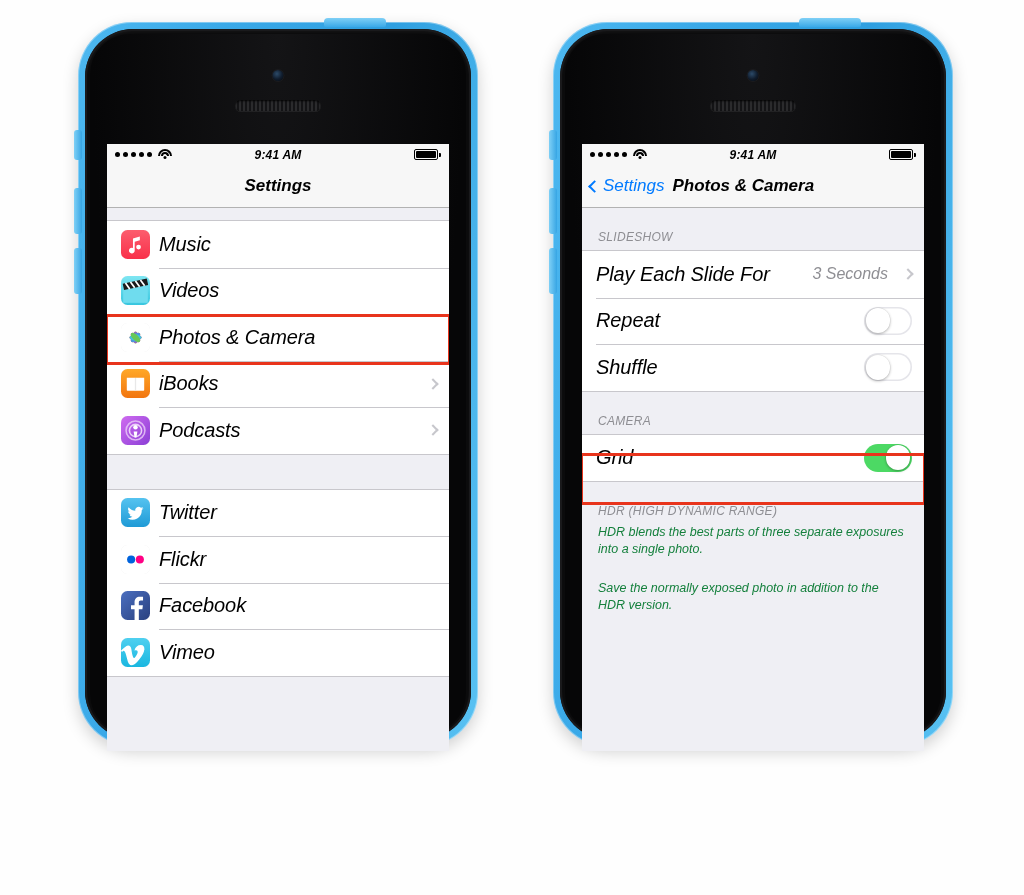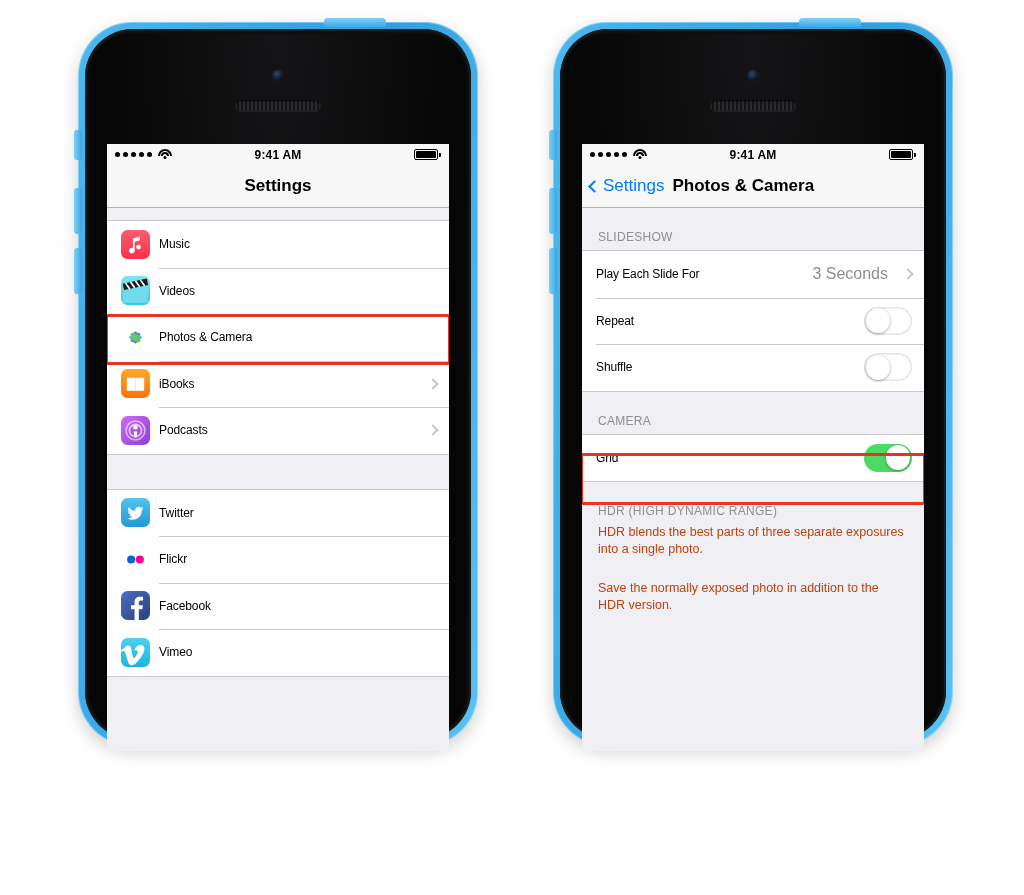--- a/index.html
+++ b/index.html
@@ -5,21 +5,21 @@
   * { box-sizing: border-box; margin: 0; padding: 0; }
   html, body {
     width: 1024px; height: 895px;
     background: #ffffff;
     font-family: "Liberation Sans", sans-serif;
     overflow: hidden;
   }
   .stage { position: relative; width: 1024px; height: 895px; background: #fefefe; }
 
   
-  .phone { position: absolute; top: 22px; width: 400px; height: 724px; }
+  .phone { position: absolute; top: 22px; width: 400px; height: 724px; font-style: italic; }
   .phone.left  { left: 78px; }
   .phone.right { left: 553px; }
 
   .shell {
     position: absolute; inset: 0;
     border-radius: 54px;
     background: linear-gradient(100deg,#4db8f0 0%, #3aa9e8 28%, #2f9fe0 60%, #59c2f3 100%);
     box-shadow: 0 6px 16px rgba(0,0,0,.18), inset 0 0 0 1px rgba(255,255,255,.35);
   }
   .shell-inner {
@@ -136,30 +136,30 @@
   .group { background: #fff; border-top: 1px solid #c8c7cc; border-bottom: 1px solid #c8c7cc; }
   .row {
     display: flex; align-items: center;
     height: 46.5px; padding-left: 14px; padding-right: 12px;
     background: #fff; position: relative;
   }
   .row + .row::before {
     content: ""; position: absolute; left: 52px; right: 0; top: 0; height: 1px; background: #c8c7cc;
   }
   .row.plain + .row.plain::before { left: 14px; }
-  .label { font-size: 12px; letter-spacing: -.1px; }
+  .label { font-size: 20px; letter-spacing: -.1px; }
   .row .right { margin-left: auto; display: flex; align-items: center; gap: 16px; }
   .value { color: #8e8e93; font-size: 16px; }
   .chev {
     width: 8px; height: 8px;
     border-top: 2px solid #c7c7cc; border-right: 2px solid #c7c7cc;
     transform: rotate(45deg);
   }
   .footnote {
-    background: #efeff4; color: #c2410c;
+    background: #efeff4; color: #15803d;
     font-size: 12.5px; line-height: 1.35;
     padding: 8px 16px 14px 16px;
   }
 
   
   .appicon {
     width: 29px; height: 29px; border-radius: 6.5px;
     margin-right: 9px; flex: 0 0 29px;
     position: relative; overflow: hidden;
     box-shadow: inset 0 0 0 .5px rgba(0,0,0,.08);

